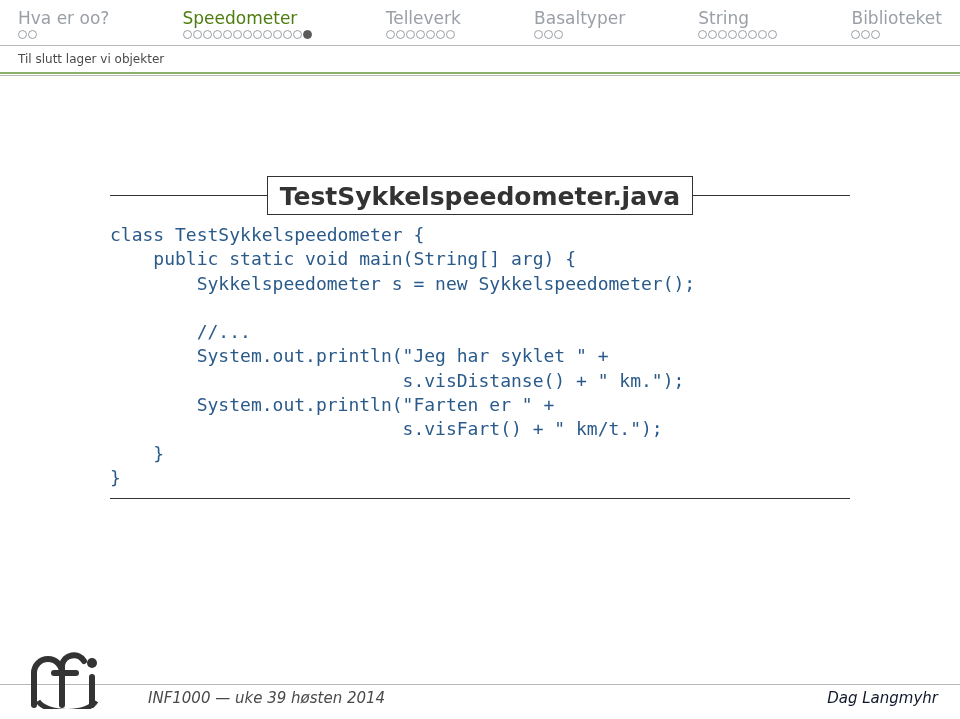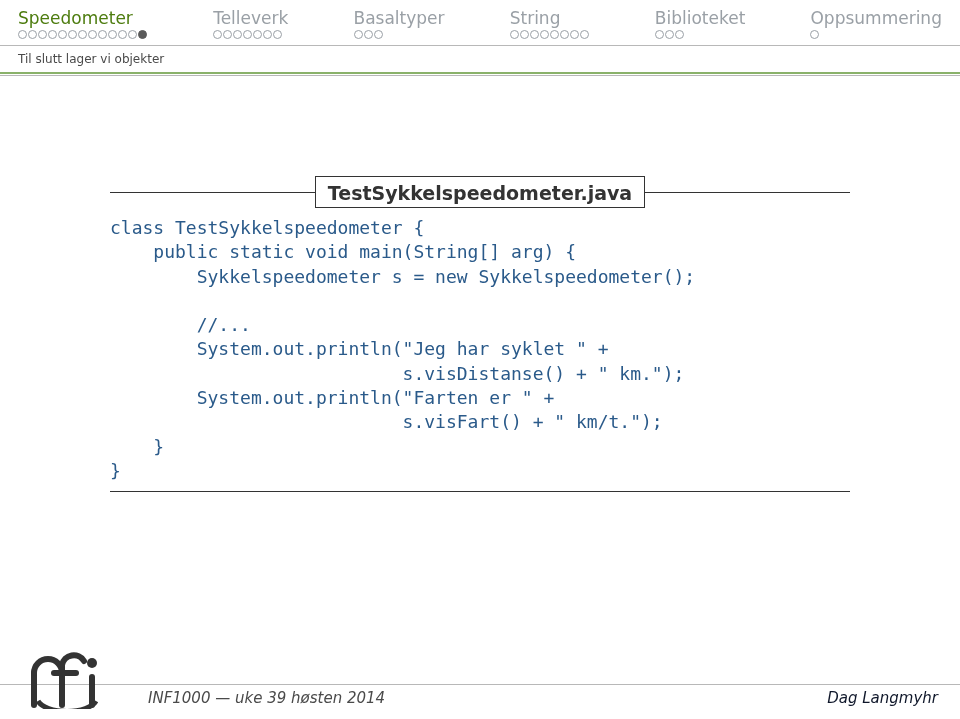--- a/index.html
+++ b/index.html
@@ -66,21 +66,21 @@
     margin-bottom: 2px;
   }
   .titlebox-line {
     flex: 1;
     height: 1px;
     background: #333;
   }
   .titlebox {
     border: 1px solid #333;
     padding: 5px 12px 3px 12px;
-    font-size: 19px;
+    font-size: 25px;
     font-weight: 600;
     font-family: "DejaVu Sans", sans-serif;
   }
   .code {
     font-family: "DejaVu Sans Mono", "Consolas", monospace;
     font-size: 18px;
     line-height: 1.35;
     color: #2a5a8a;
     white-space: pre;
     padding: 6px 0 8px 0;
@@ -130,20 +130,27 @@
     margin-bottom: 2px;
     position: relative;
     z-index: 1;
   }
 </style>
 </head>
 <body>
 
 <div class="nav">
     <div class="nav-item">
+      <div class="nav-label dim">Hva er oo?</div>
+      <div class="dots">
+        <div class="dot"></div>
+        <div class="dot"></div>
+      </div>
+    </div>
+    <div class="nav-item">
       <div class="nav-label active">Speedometer</div>
       <div class="dots">
         <div class="dot"></div>
         <div class="dot"></div>
         <div class="dot"></div>
         <div class="dot"></div>
         <div class="dot"></div>
         <div class="dot"></div>
         <div class="dot"></div>
         <div class="dot"></div>
@@ -185,26 +192,20 @@
         <div class="dot"></div>
         <div class="dot"></div>
         <div class="dot"></div>
       </div>
     </div>
     <div class="nav-item">
       <div class="nav-label dim">Biblioteket</div>
       <div class="dots">
         <div class="dot"></div>
         <div class="dot"></div>
-        <div class="dot"></div>
-      </div>
-    </div>
-    <div class="nav-item">
-      <div class="nav-label dim">Oppsummering</div>
-      <div class="dots">
         <div class="dot"></div>
       </div>
     </div>
   </div>
 <div class="sep1"></div>
 <div class="subtitle">Til slutt lager vi objekter</div>
 <div class="sep2top"></div>
 <div class="sep2bot"></div>
 
 <div class="main">

